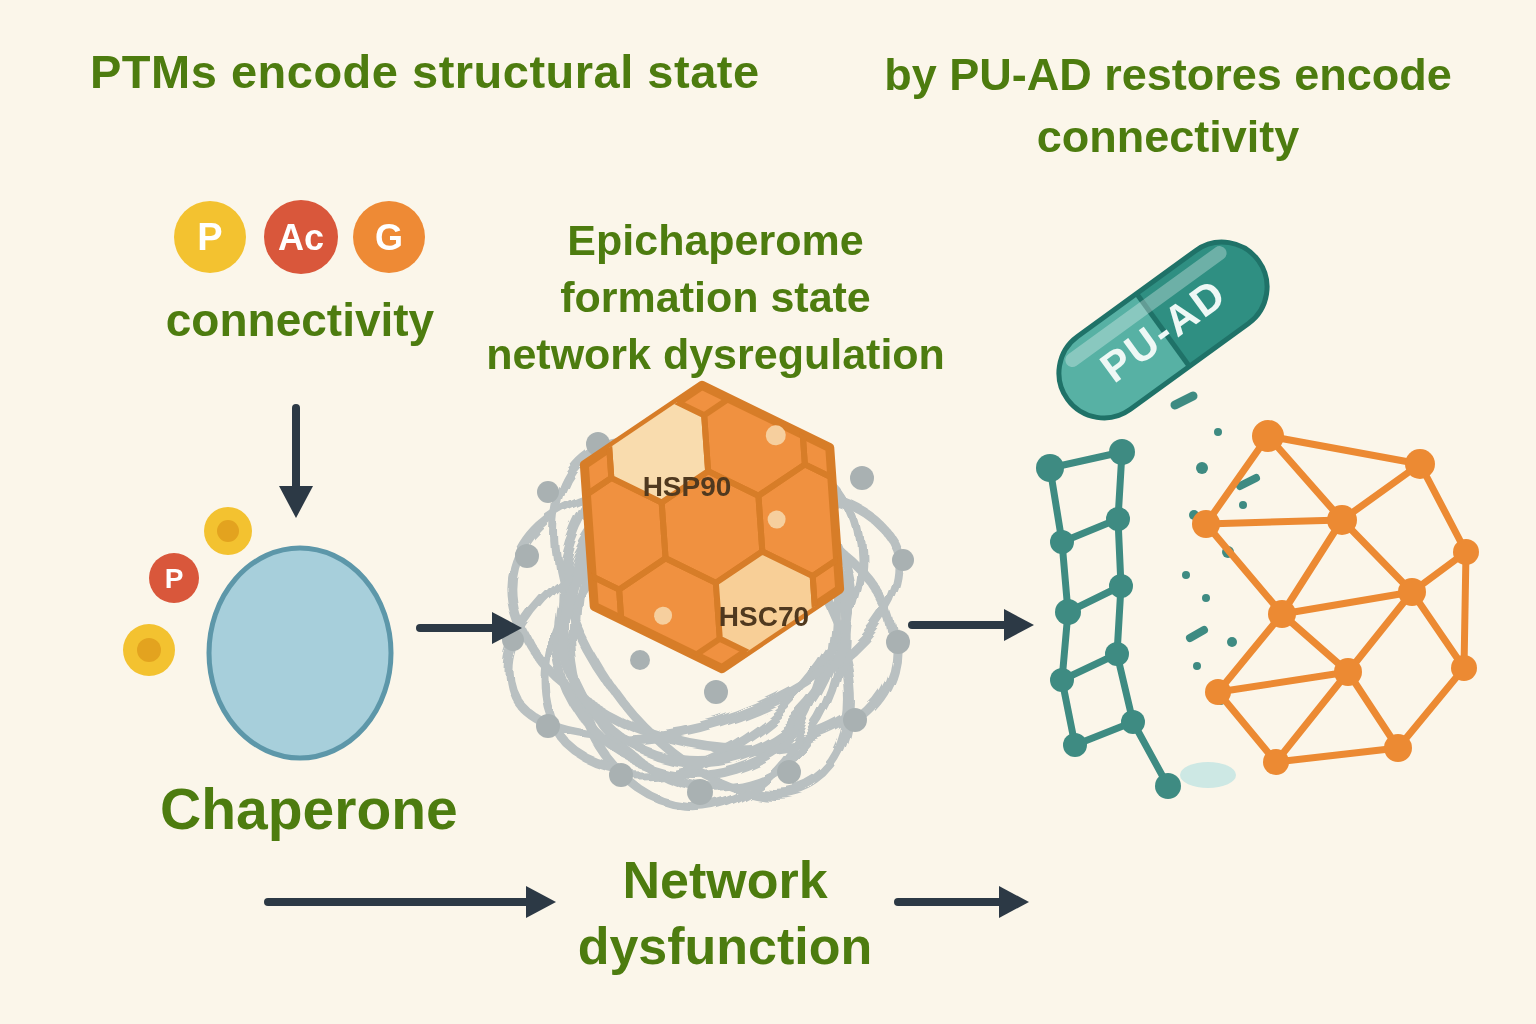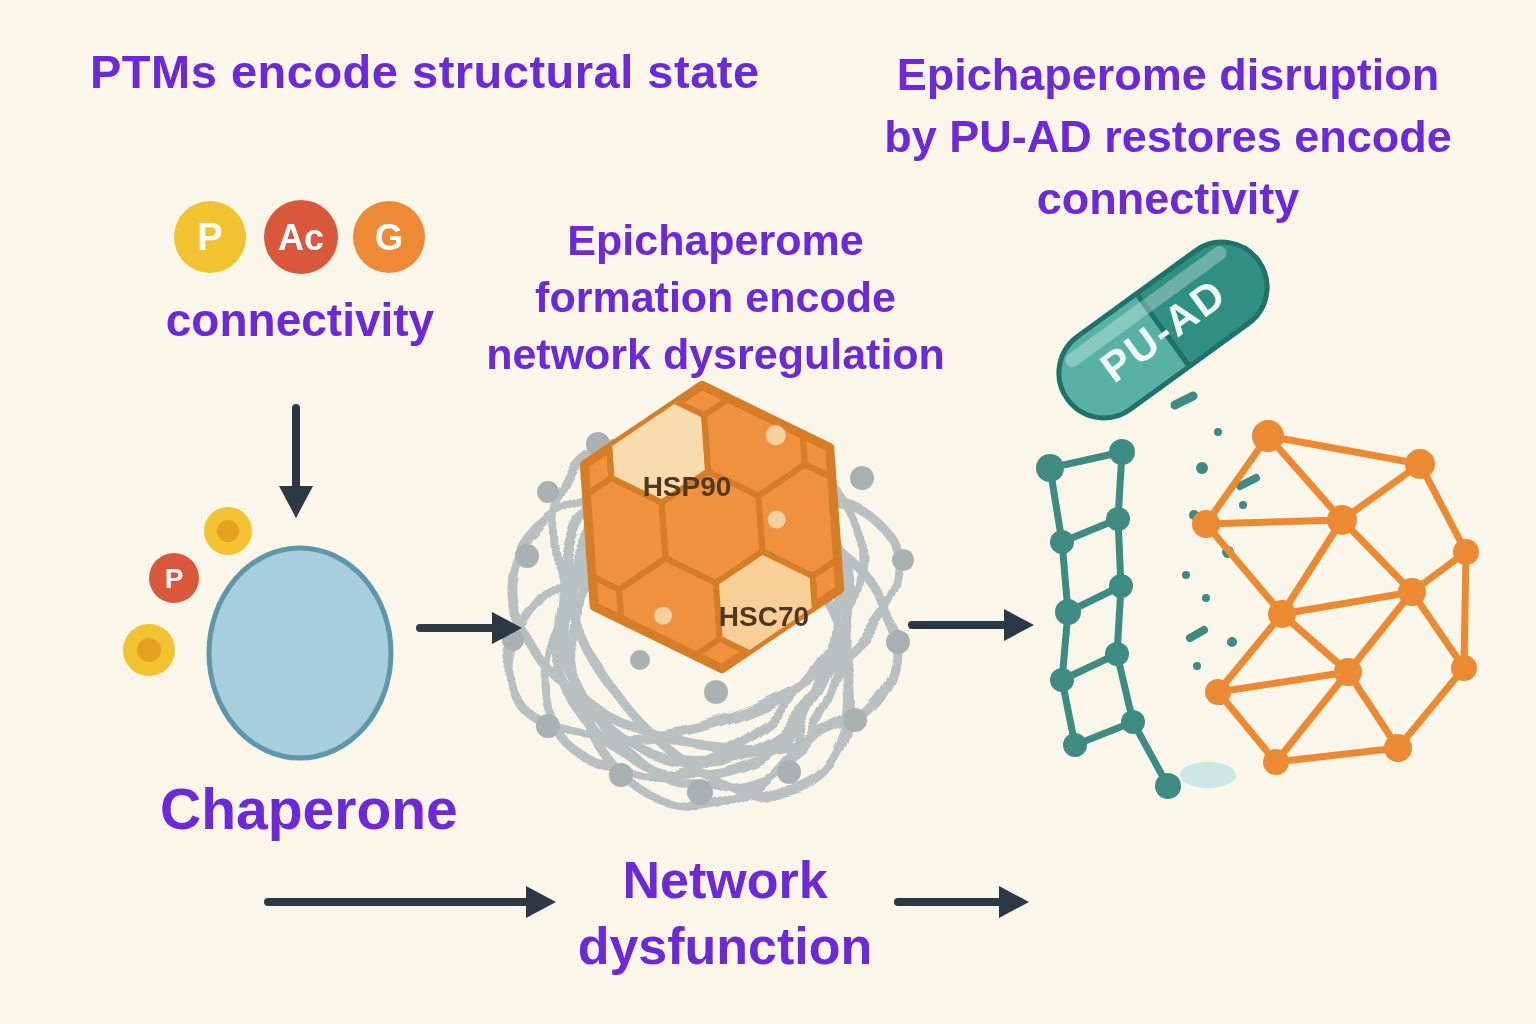--- a/index.html
+++ b/index.html
@@ -5,21 +5,21 @@
   html, body { margin: 0; padding: 0; }
   body {
     width: 1536px; height: 1024px;
     background: #fbf6ea;
     overflow: hidden;
     position: relative;
     font-family: "Liberation Sans", "DejaVu Sans", sans-serif;
     color: #27323d;
   }
   .stage { position: absolute; inset: 0; width: 1536px; height: 1024px; }
-  .label { position: absolute; font-weight: 700; color: #6d28d9; }
+  .label { position: absolute; font-weight: 700; color: #4d7c0f; }
   .center { text-align: center; }
   #heading-left  { left: 90px;  top: 44px;  font-size: 47px; letter-spacing: .5px; }
   #heading-right { left: 862px; top: 44px;  width: 612px; font-size: 45px; line-height: 1.38; }
   #ptm-caption   { left: 110px; top: 292px; width: 380px; font-size: 46px; line-height: 1.22; }
   #mid-caption   { left: 478px; top: 212px; width: 475px; font-size: 43px; line-height: 1.33; }
   #chaperone-label { left: 160px; top: 776px; width: 290px; font-size: 57px; }
   #bottom-caption  { left: 530px; top: 848px; width: 390px; font-size: 52px; line-height: 1.26; }
   svg text { font-family: "Liberation Sans", "DejaVu Sans", sans-serif; }
 </style>
 </head>
@@ -177,32 +177,31 @@
       <circle cx="1464" cy="668" r="13"></circle>
       <circle cx="1276" cy="762" r="13"></circle>
       <circle cx="1398" cy="748" r="14"></circle>
     </g>
   </g>
 </svg>
 
 <div id="heading-left" class="label">PTMs encode structural state</div>
 
 <div id="heading-right" class="label center">
-  <div>Epichaperome disruption</div>
   <div>by PU-AD restores encode</div>
   <div>connectivity</div>
 </div>
 
 <div id="ptm-caption" class="label center">
   <div>connectivity</div>
 </div>
 
 <div id="mid-caption" class="label center">
   <div>Epichaperome</div>
-  <div>formation encode</div>
+  <div>formation state</div>
   <div>network dysregulation</div>
 </div>
 
 <div id="chaperone-label" class="label center">Chaperone</div>
 
 <div id="bottom-caption" class="label center">
   <div>Network</div>
   <div>dysfunction</div>
 </div>
 

